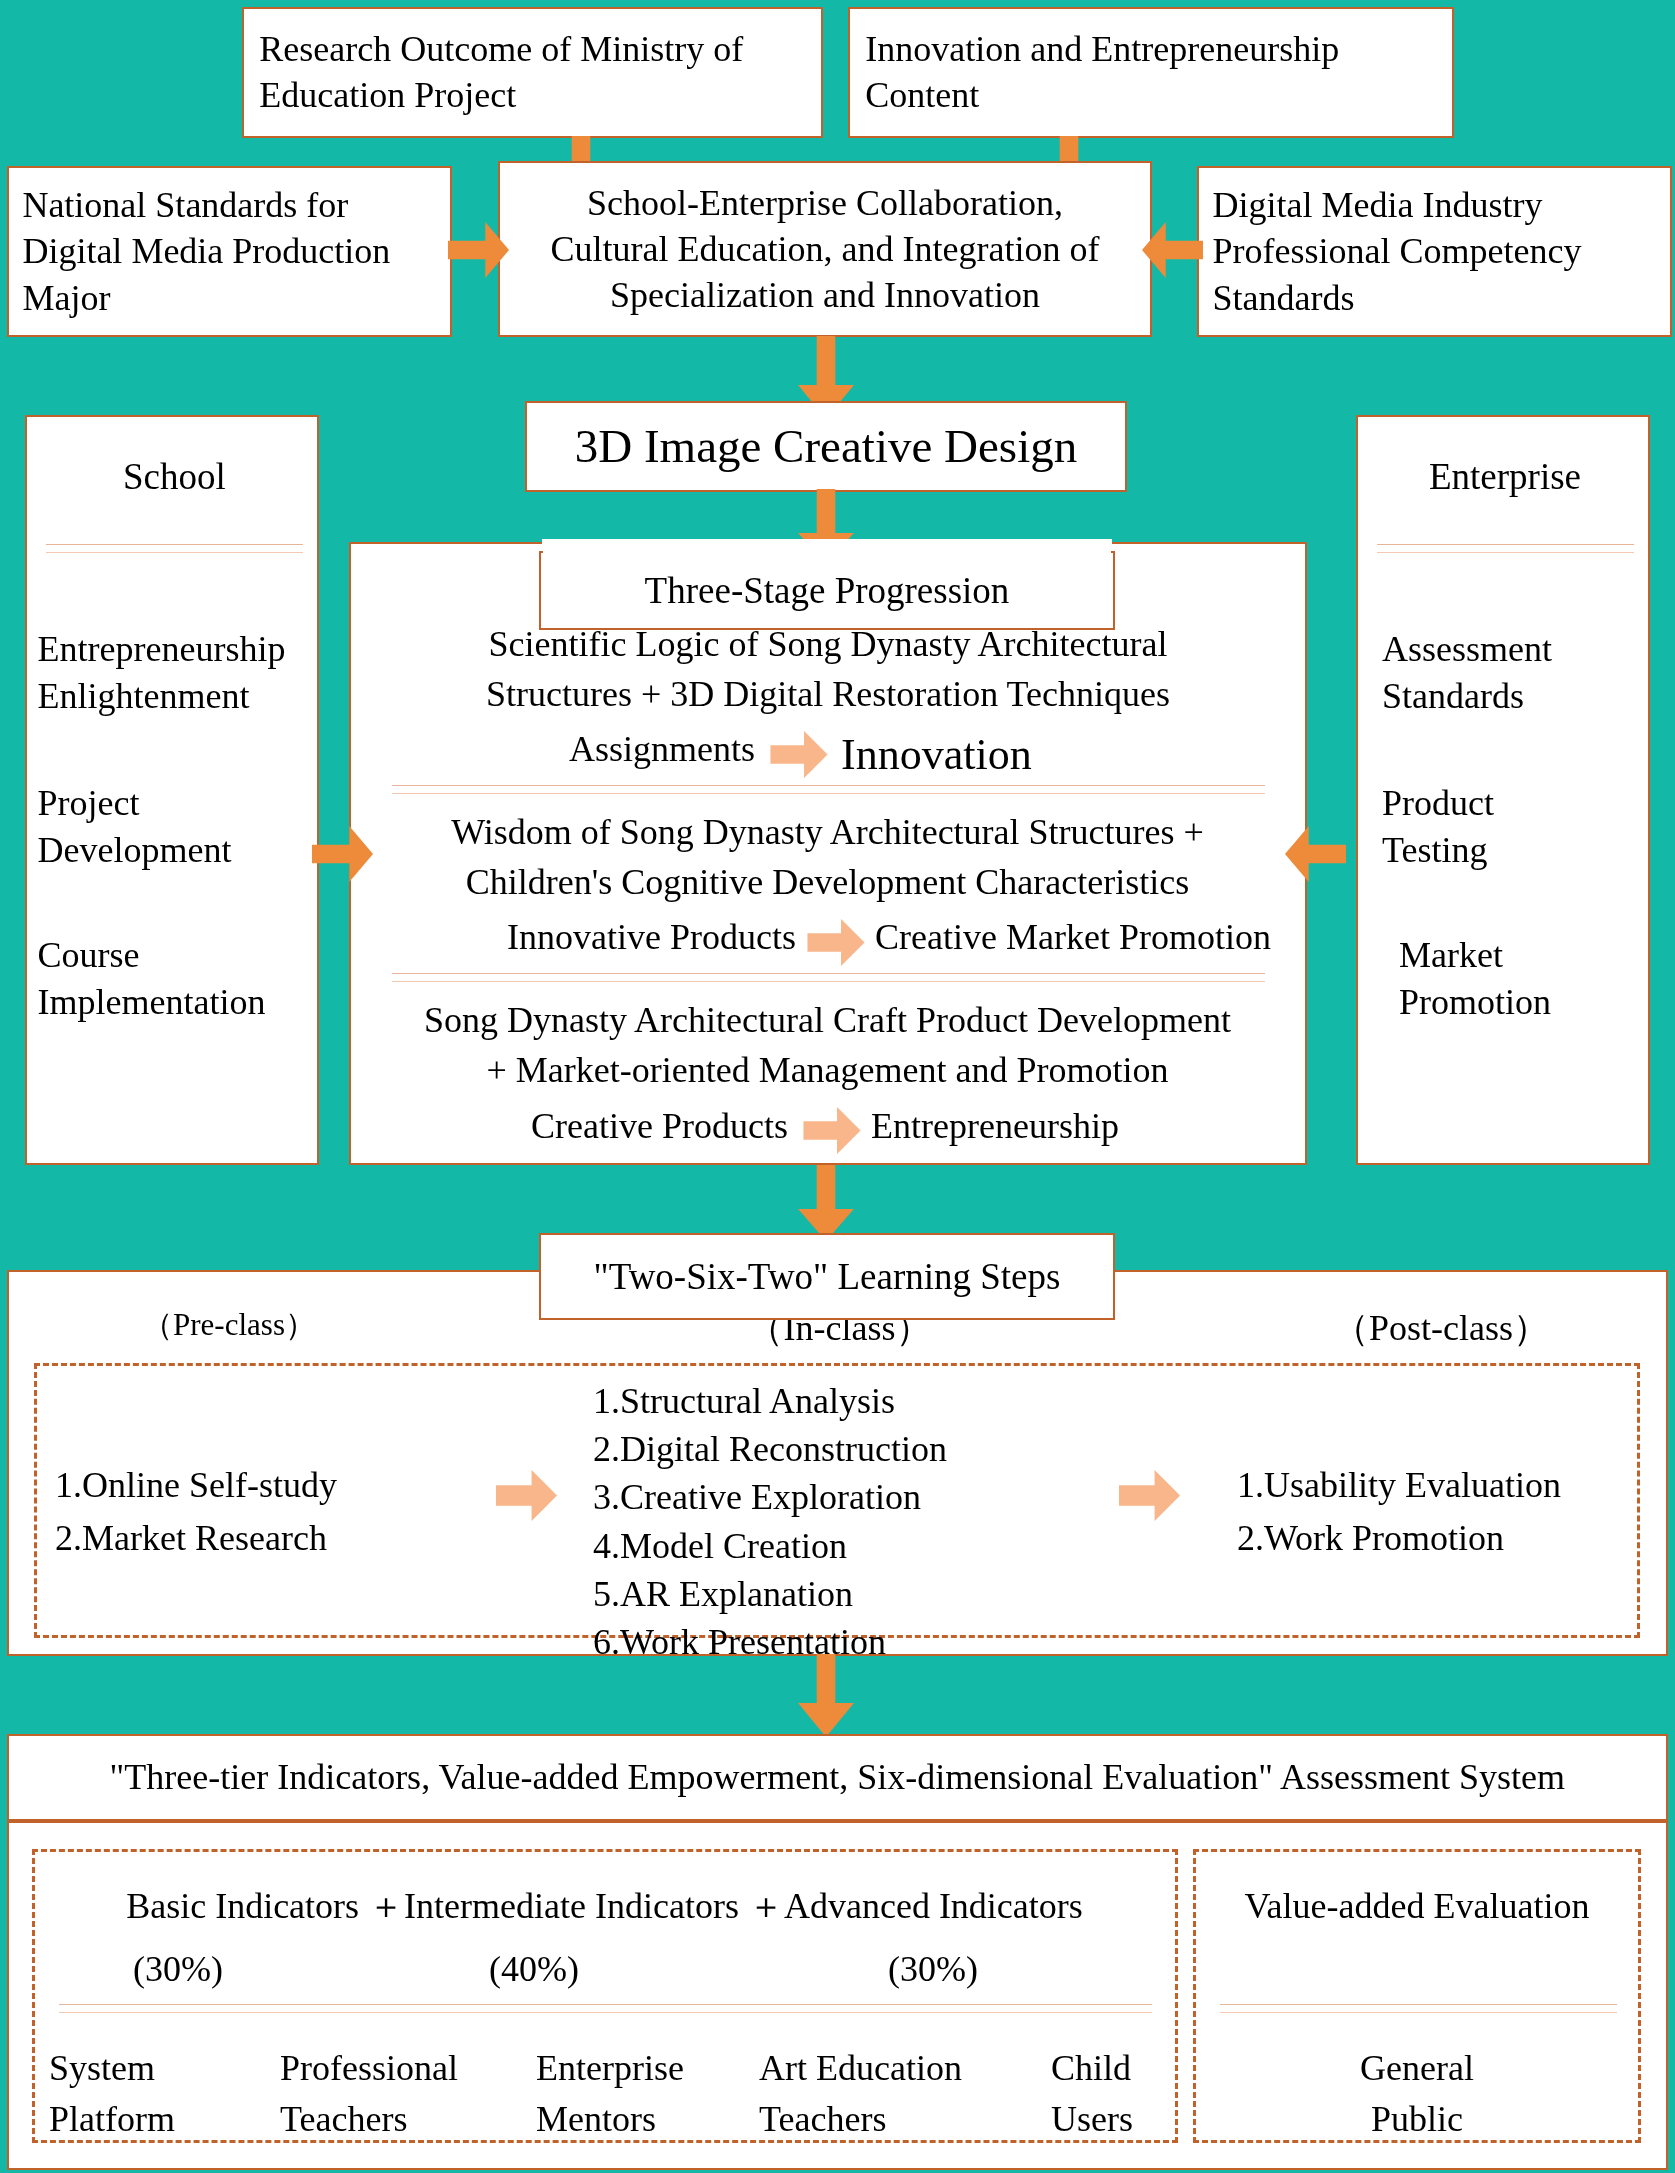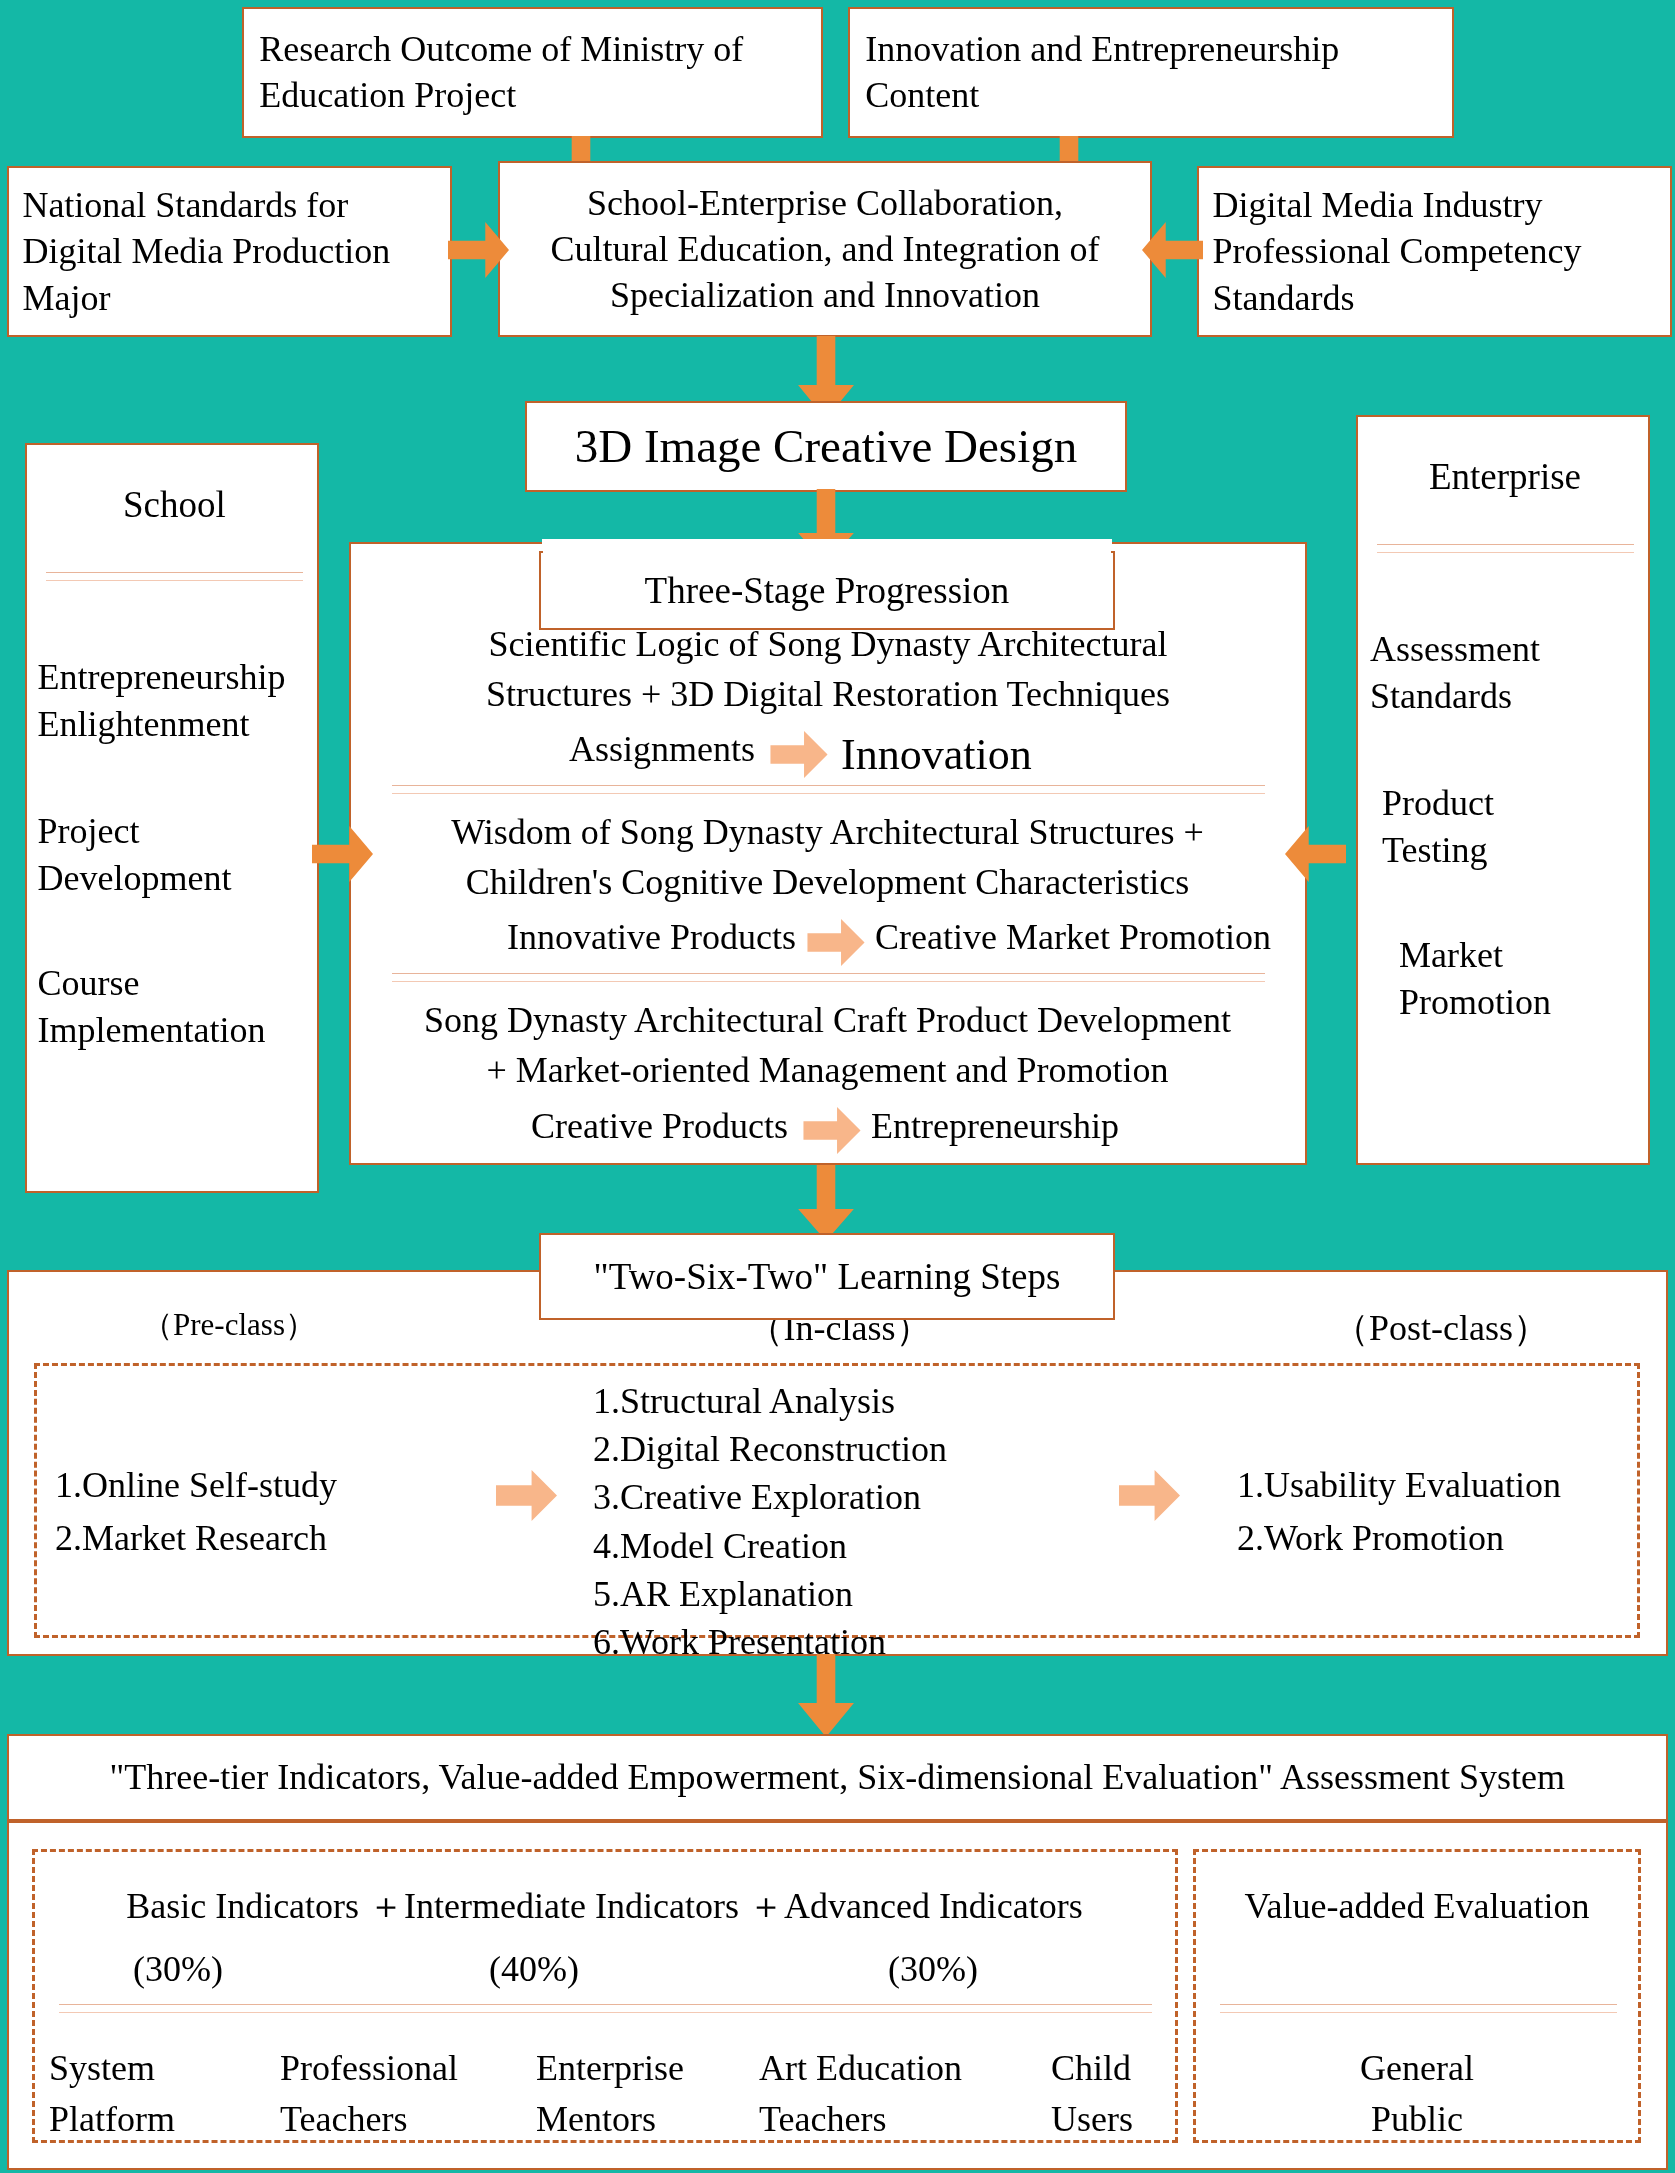--- a/index.html
+++ b/index.html
@@ -86,35 +86,35 @@
   <div class="box" style="left:525px;top:401px;width:602px;height:91px;font-size:47px;">
     <span>3D Image Creative Design</span>
   </div>
 
   <div class="arr" style="left:798px;top:489px;width:56px;height:76px;">
     <svg width="56" height="76" viewBox="0 0 66 90">
         <polygon points="22,0 44,0 44,52 66,52 33,90 0,52 22,52" fill="#ED8B3A"></polygon>
       </svg>
   </div>
 
-  <div class="box" style="left:25.4px;top:415px;width:294px;height:750px;display:block;padding:0;margin-top:28px;">
+  <div class="box" style="left:25.4px;top:415px;width:294px;height:750px;display:block;padding:0;">
     <div class="txt" style="left:0;top:36px;width:294px;font-size:37px;">School</div>
     <div class="dbl" style="left:18.6px;top:127px;width:257px;"></div>
     <div class="txt" style="left:10.2px;top:209px;width:280px;font-size:36px;text-align:left;white-space:pre-line;">Entrepreneurship
 Enlightenment</div>
     <div class="txt" style="left:10.2px;top:363px;width:280px;font-size:36px;text-align:left;white-space:pre-line;">Project
 Development</div>
     <div class="txt" style="left:10.2px;top:515px;width:280px;font-size:36px;text-align:left;white-space:pre-line;">Course
 Implementation</div>
   </div>
 
   <div class="box" style="left:1356px;top:415px;width:294px;height:750px;display:block;padding:0;">
     <div class="txt" style="left:0;top:36px;width:294px;font-size:37px;">Enterprise</div>
     <div class="dbl" style="left:18.6px;top:127px;width:257px;"></div>
-    <div class="txt" style="left:12px;top:209px;width:271px;font-size:36px;text-align:left;white-space:pre-line;">Assessment
+    <div class="txt" style="left:24px;top:209px;width:271px;font-size:36px;text-align:left;white-space:pre-line;">Assessment
 Standards</div>
     <div class="txt" style="left:24px;top:363px;width:271px;font-size:36px;text-align:left;white-space:pre-line;">Product
 Testing</div>
     <div class="txt" style="left:41px;top:515px;width:271px;font-size:36px;text-align:left;white-space:pre-line;">Market
 Promotion</div>
   </div>
 
   <div class="box" style="left:349px;top:542px;width:958px;height:623px;display:block;padding:0;"></div>
 
   <div class="cover" style="left:542px;top:539px;width:570px;height:10.2px;"></div>

